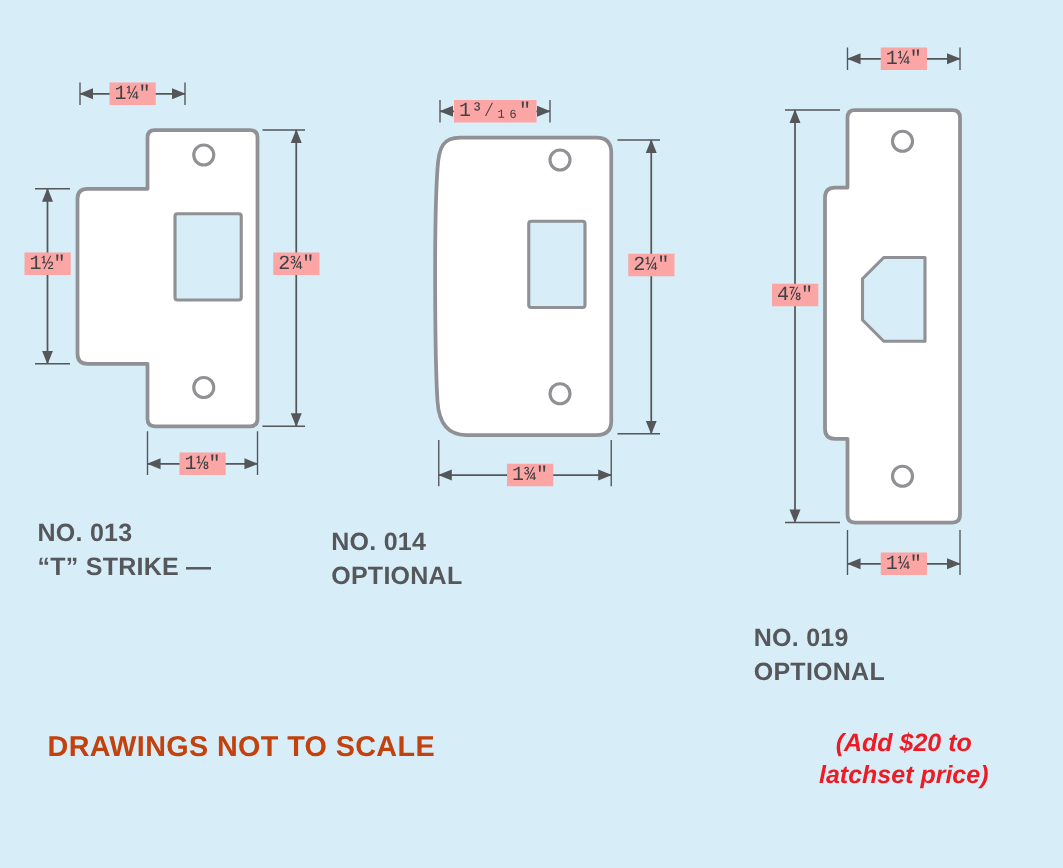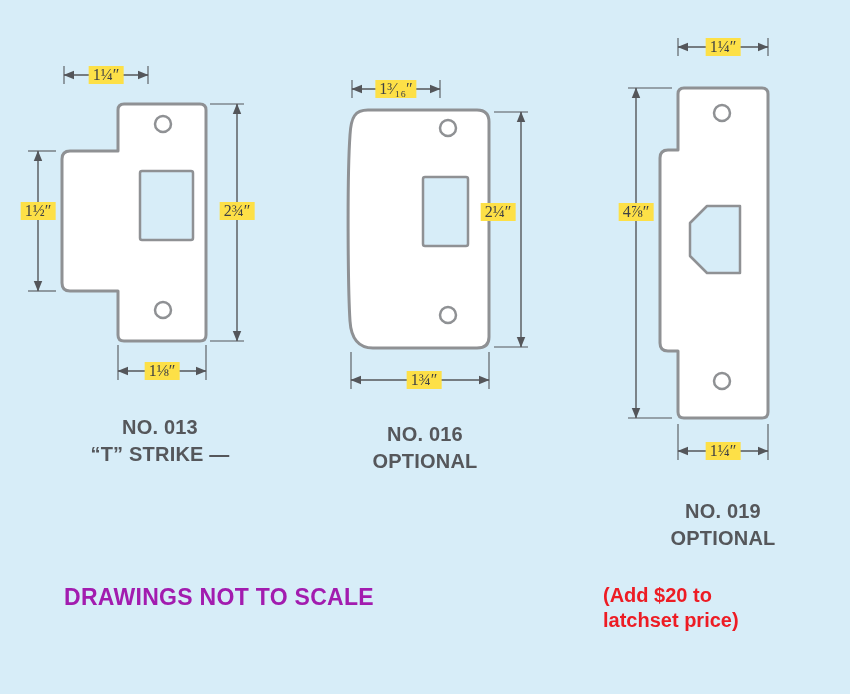--- a/index.html
+++ b/index.html
@@ -8,35 +8,35 @@
     overflow:hidden;font-family:"Liberation Sans",sans-serif;
   }
   .stage svg{position:absolute;left:0;top:0;}
   .plate{fill:#ffffff;stroke:#8f9194;stroke-width:3;stroke-linejoin:round;}
   .cutout{fill:#d7edf8;stroke:#8f9194;stroke-width:2.5;stroke-linejoin:round;}
   .hole{fill:#ffffff;stroke:#8f9194;stroke-width:2.5;}
   .dim{stroke:#54565a;stroke-width:1.4;}
   .ext{stroke:#54565a;stroke-width:1.1;}
   .dim-label{
     position:absolute;transform:translate(-50%,-50%);
-    background:#fde047;color:#3f4145;
-    font-family:Liberation Serif, serif;font-size:16px;
+    background:#fca5a5;color:#3f4145;
+    font-family:Liberation Mono, monospace;font-size:16px;
     padding:0 4px;white-space:nowrap;
   }
   .caption{
-    position:absolute;text-align:center;color:#55575b;
+    position:absolute;text-align:left;color:#55575b;
     font-weight:700;font-size:20px;line-height:27px;letter-spacing:.2px;
   }
   .price-note{
-    position:absolute;text-align:left;color:#ed1c24;
-    font-weight:700;font-size:20px;line-height:25px;
+    position:absolute;text-align:center;color:#ed1c24;
+    font-weight:700;font-style:italic;font-size:20px;line-height:25px;
   }
   .footnote{
-    position:absolute;color:#a21caf;font-weight:700;
-    font-size:23px;letter-spacing:.3px;margin-left:26px;
+    position:absolute;color:#c2410c;font-weight:700;
+    font-size:23px;letter-spacing:.3px;
   }
 </style>
 </head>
 <body>
 
 <div class="stage">
 
   <svg width="850" height="694" viewBox="0 0 850 694">
     <defs>
       <marker id="arrowhead" viewBox="0 0 10 10" refX="9.5" refY="5" markerWidth="11" markerHeight="11" orient="auto-start-reverse" markerUnits="userSpaceOnUse">
@@ -117,34 +117,34 @@
       </g>
     </g>
   </svg>
 
   <div class="dim-label" style="left:106px;top:75px">1¼″</div>
   <div class="dim-label" style="left:38px;top:211px">1½″</div>
   <div class="dim-label" style="left:237px;top:211px">2¾″</div>
   <div class="dim-label" style="left:162px;top:371px">1⅛″</div>
 
   <div class="dim-label" style="left:396px;top:89px">1³⁄₁₆″</div>
-  <div class="dim-label" style="left:498px;top:212px">2¼″</div>
+  <div class="dim-label" style="left:521px;top:212px">2¼″</div>
   <div class="dim-label" style="left:424px;top:380px">1¾″</div>
 
   <div class="dim-label" style="left:723px;top:47px">1¼″</div>
-  <div class="dim-label" style="left:636px;top:212px">4⅞″</div>
+  <div class="dim-label" style="left:636px;top:236px">4⅞″</div>
   <div class="dim-label" style="left:723px;top:451px">1¼″</div>
 
   <div class="caption" style="left:30px;top:414px;width:260px">
     <div>NO. 013</div>
     <div>“T” STRIKE —</div>
   </div>
 
   <div class="caption" style="left:265px;top:421px;width:320px">
-    <div>NO. 016</div>
+    <div>NO. 014</div>
     <div>OPTIONAL</div>
   </div>
 
   <div class="caption" style="left:603px;top:498px;width:240px">
     <div>NO. 019</div>
     <div>OPTIONAL</div>
   </div>
 
   <div class="price-note" style="left:603px;top:583px;width:240px">
     <div>(Add $20 to</div>

